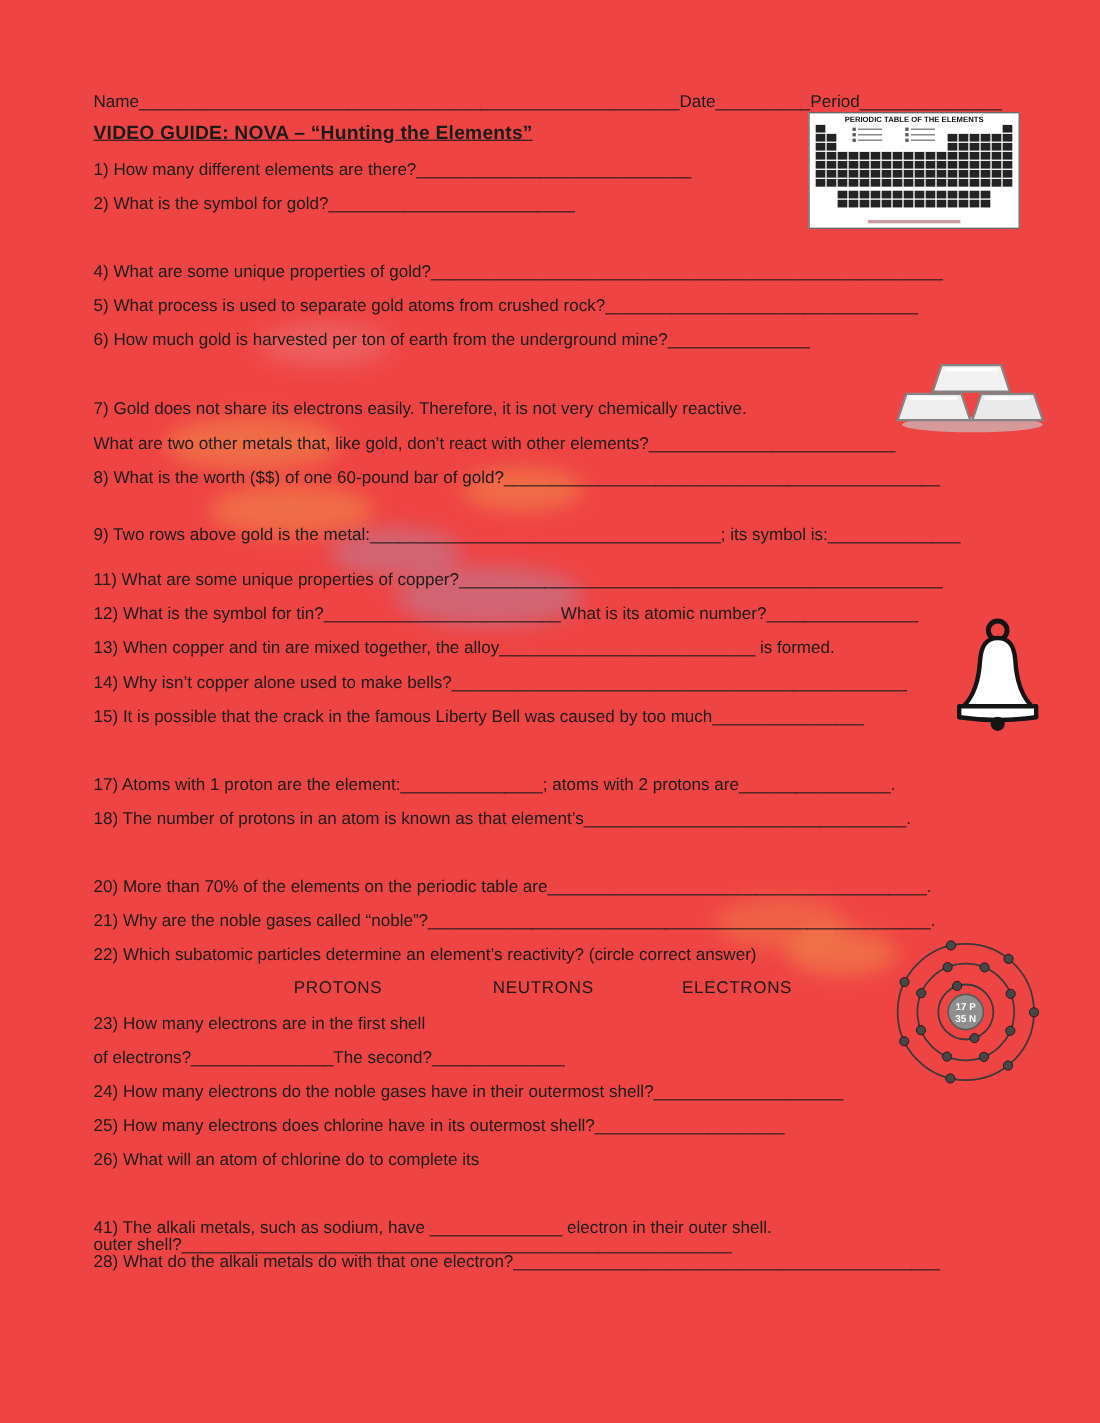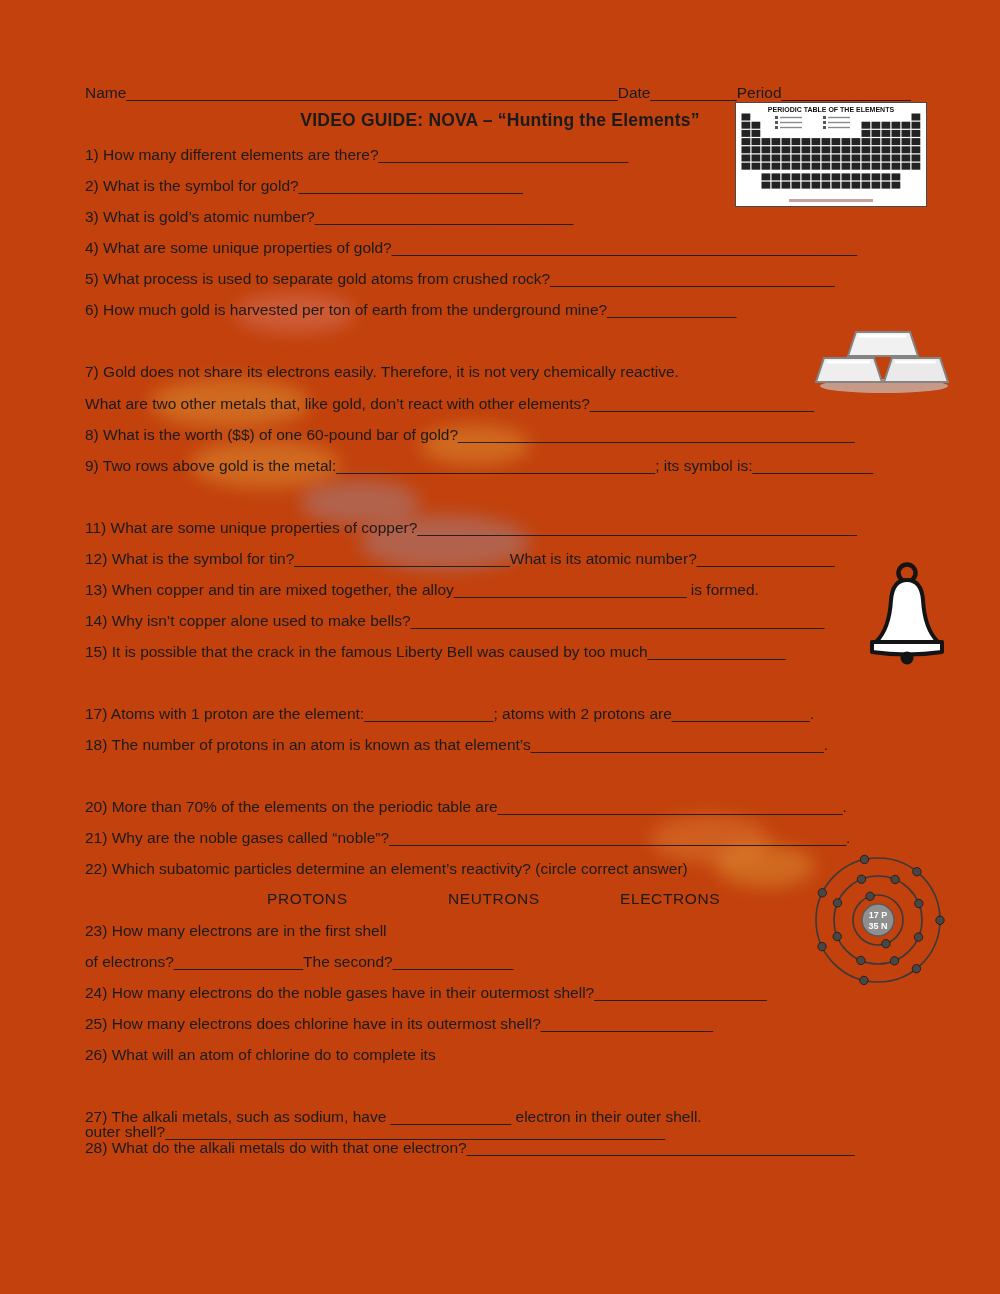--- a/index.html
+++ b/index.html
@@ -1,24 +1,24 @@
 <!DOCTYPE html>
 <html><head>
 <meta charset="utf-8">
 <style>
   html,body{margin:0;padding:0;background:#ffffff;}
   .page{
-    position:relative;width:1000px;height:1294px;background:#c2410c;
+    position:relative;width:1000px;height:1294px;background:#ef4444;
     font-family:"Liberation Sans",sans-serif;font-size:15.5px;color:#1b1b1b;
     overflow:hidden;
   }
   .line{position:absolute;left:85px;white-space:nowrap;}
   .title{
-    position:absolute;left:85px;top:110px;width:830px;text-align:center;
-    font-weight:bold;font-size:17.5px;letter-spacing:.2px;
+    position:absolute;left:85px;top:110px;width:830px;
+    font-weight:bold;font-size:17.5px;text-decoration:underline;letter-spacing:.2px;
   }
   .opt{position:absolute;font-weight:normal;letter-spacing:.6px;}
   .blob{position:absolute;border-radius:50%;filter:blur(9px);opacity:.3;}
   .graphic{position:absolute;}
   
   .pt-box{
     position:absolute;left:735px;top:102px;width:192px;box-sizing:border-box;
     border:1.5px solid #4a4a4a;background:#fff;padding:3px 4px 4px;text-align:center;
   }
   .pt-title{font-size:7px;font-weight:bold;color:#111;white-space:nowrap;letter-spacing:0;}
@@ -45,28 +45,27 @@
   <div class="blob" style="left:715px;top:845px;width:100px;height:42px;background:#f2c84e;"></div>
 
   <div class="line" style="top:84px">
     <span>Name</span><span>_________________________________________________________</span><span>Date</span><span>__________</span><span>Period</span><span>_______________</span>
   </div>
 
   <div class="title">VIDEO GUIDE:  NOVA – “Hunting the Elements”</div>
 
   <div class="line" style="top:146px">1) How many different elements are there?_____________________________</div>
   <div class="line" style="top:177px">2) What is the symbol for gold?__________________________</div>
-  <div class="line" style="top:208px">3) What is gold’s atomic number?______________________________</div>
   <div class="line" style="top:239px">4) What are some unique properties of gold?______________________________________________________</div>
   <div class="line" style="top:270px">5) What process is used to separate gold atoms from crushed rock?_________________________________</div>
   <div class="line" style="top:301px">6) How much gold is harvested per ton of earth from the underground mine?_______________</div>
   <div class="line" style="top:363px">7) Gold does not share its electrons easily.  Therefore, it is not very chemically reactive.</div>
   <div class="line" style="top:395px">What are two other metals that, like gold, don’t react with other elements?__________________________</div>
   <div class="line" style="top:426px">8) What is the worth ($$) of one 60-pound bar of gold?______________________________________________</div>
-  <div class="line" style="top:457px">9) Two rows above gold is the metal:_____________________________________; its symbol is:______________</div>
+  <div class="line" style="top:478px">9) Two rows above gold is the metal:_____________________________________; its symbol is:______________</div>
   <div class="line" style="top:519px">11) What are some unique properties of copper?___________________________________________________</div>
   <div class="line" style="top:550px">12) What is the symbol for tin?_________________________What is its atomic number?________________</div>
   <div class="line" style="top:581px">13) When copper and tin are mixed together, the alloy___________________________ is formed.</div>
   <div class="line" style="top:612px">14) Why isn’t copper alone used to make bells?________________________________________________</div>
   <div class="line" style="top:643px">15) It is possible that the crack in the famous Liberty Bell was caused by too much________________</div>
   <div class="line" style="top:705px">17) Atoms with 1 proton are the element:_______________; atoms with 2 protons are________________.</div>
   <div class="line" style="top:736px">18) The number of protons in an atom is known as that element’s__________________________________.</div>
   <div class="line" style="top:798px">20) More than 70% of the elements on the periodic table are________________________________________.</div>
   <div class="line" style="top:829px">21) Why are the noble gases called “noble”?_____________________________________________________.</div>
   <div class="line" style="top:860px">22) Which subatomic particles determine an element’s reactivity? (circle correct answer)</div>
@@ -76,21 +75,21 @@
     <span class="opt" style="left:448px">NEUTRONS</span>
     <span class="opt" style="left:620px">ELECTRONS</span>
   </div>
 
   <div class="line" style="top:922px">23) How many electrons are in the first shell</div>
   <div class="line" style="top:953px">of electrons?_______________The second?______________</div>
   <div class="line" style="top:984px">24) How many electrons do the noble gases have in their outermost shell?____________________</div>
   <div class="line" style="top:1015px">25) How many electrons does chlorine have in its outermost shell?____________________</div>
   <div class="line" style="top:1046px">26) What will an atom of chlorine do to complete its</div>
   <div class="line" style="top:1123px">outer shell?__________________________________________________________</div>
-  <div class="line" style="top:1108px">27) The alkali metals, such as sodium, have ______________ electron in their outer shell.</div>
+  <div class="line" style="top:1108px">41) The alkali metals, such as sodium, have ______________ electron in their outer shell.</div>
   <div class="line" style="top:1139px">28) What do the alkali metals do with that one electron?_____________________________________________</div>
 
   <div class="pt-box">
     <div class="pt-title">PERIODIC TABLE OF THE ELEMENTS</div>
     <svg id="pt-grid" width="181" height="79" viewBox="0 0 181 79">
         <rect x="0.5" y="0.5" width="8.8" height="6.999999999999999" fill="#232323"></rect>
         <rect x="170.5" y="0.5" width="8.8" height="6.999999999999999" fill="#232323"></rect>
         <rect x="0.5" y="8.7" width="8.8" height="6.999999999999999" fill="#232323"></rect>
         <rect x="10.5" y="8.7" width="8.8" height="6.999999999999999" fill="#232323"></rect>
         <rect x="120.5" y="8.7" width="8.8" height="6.999999999999999" fill="#232323"></rect>

